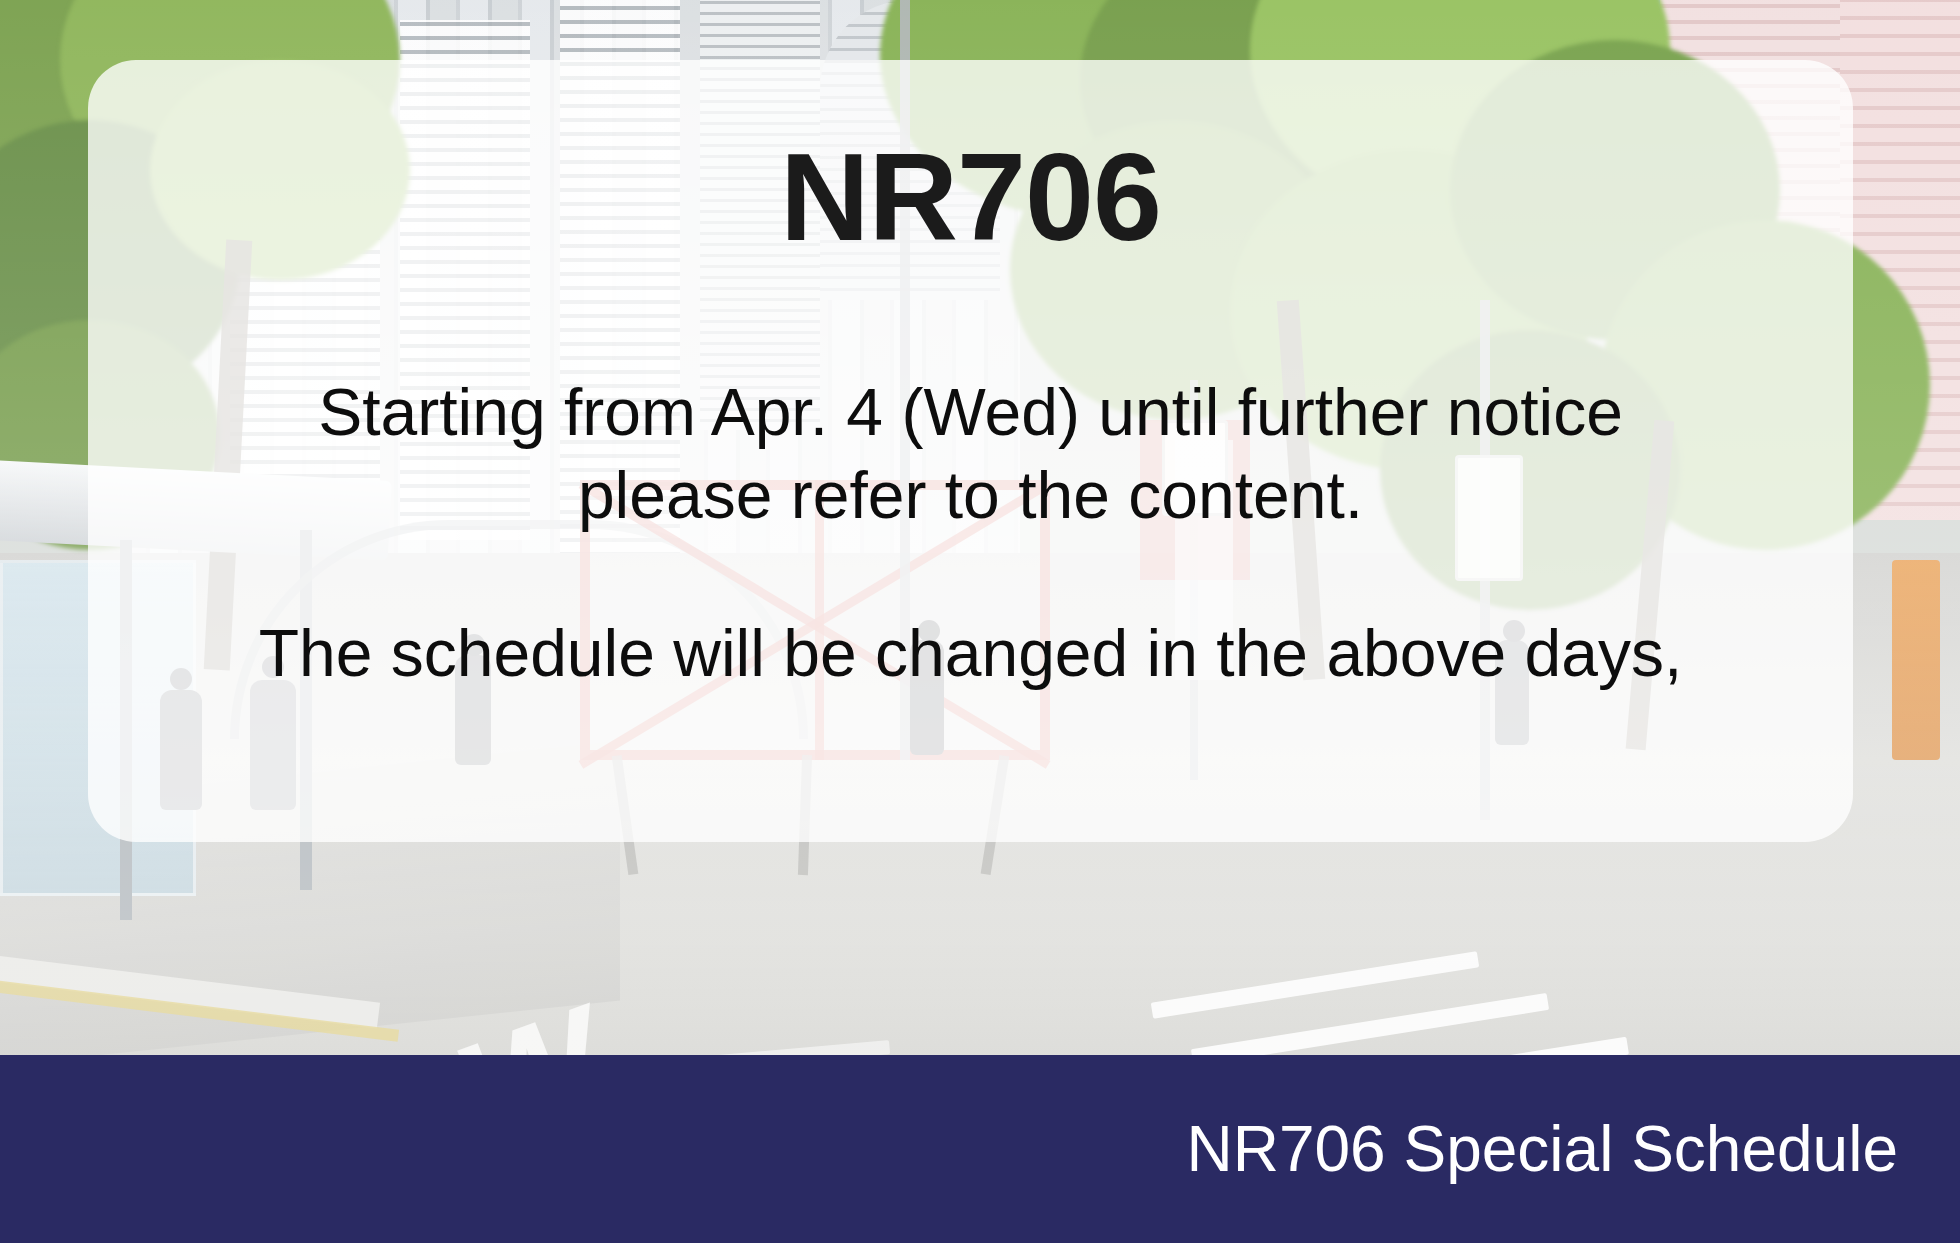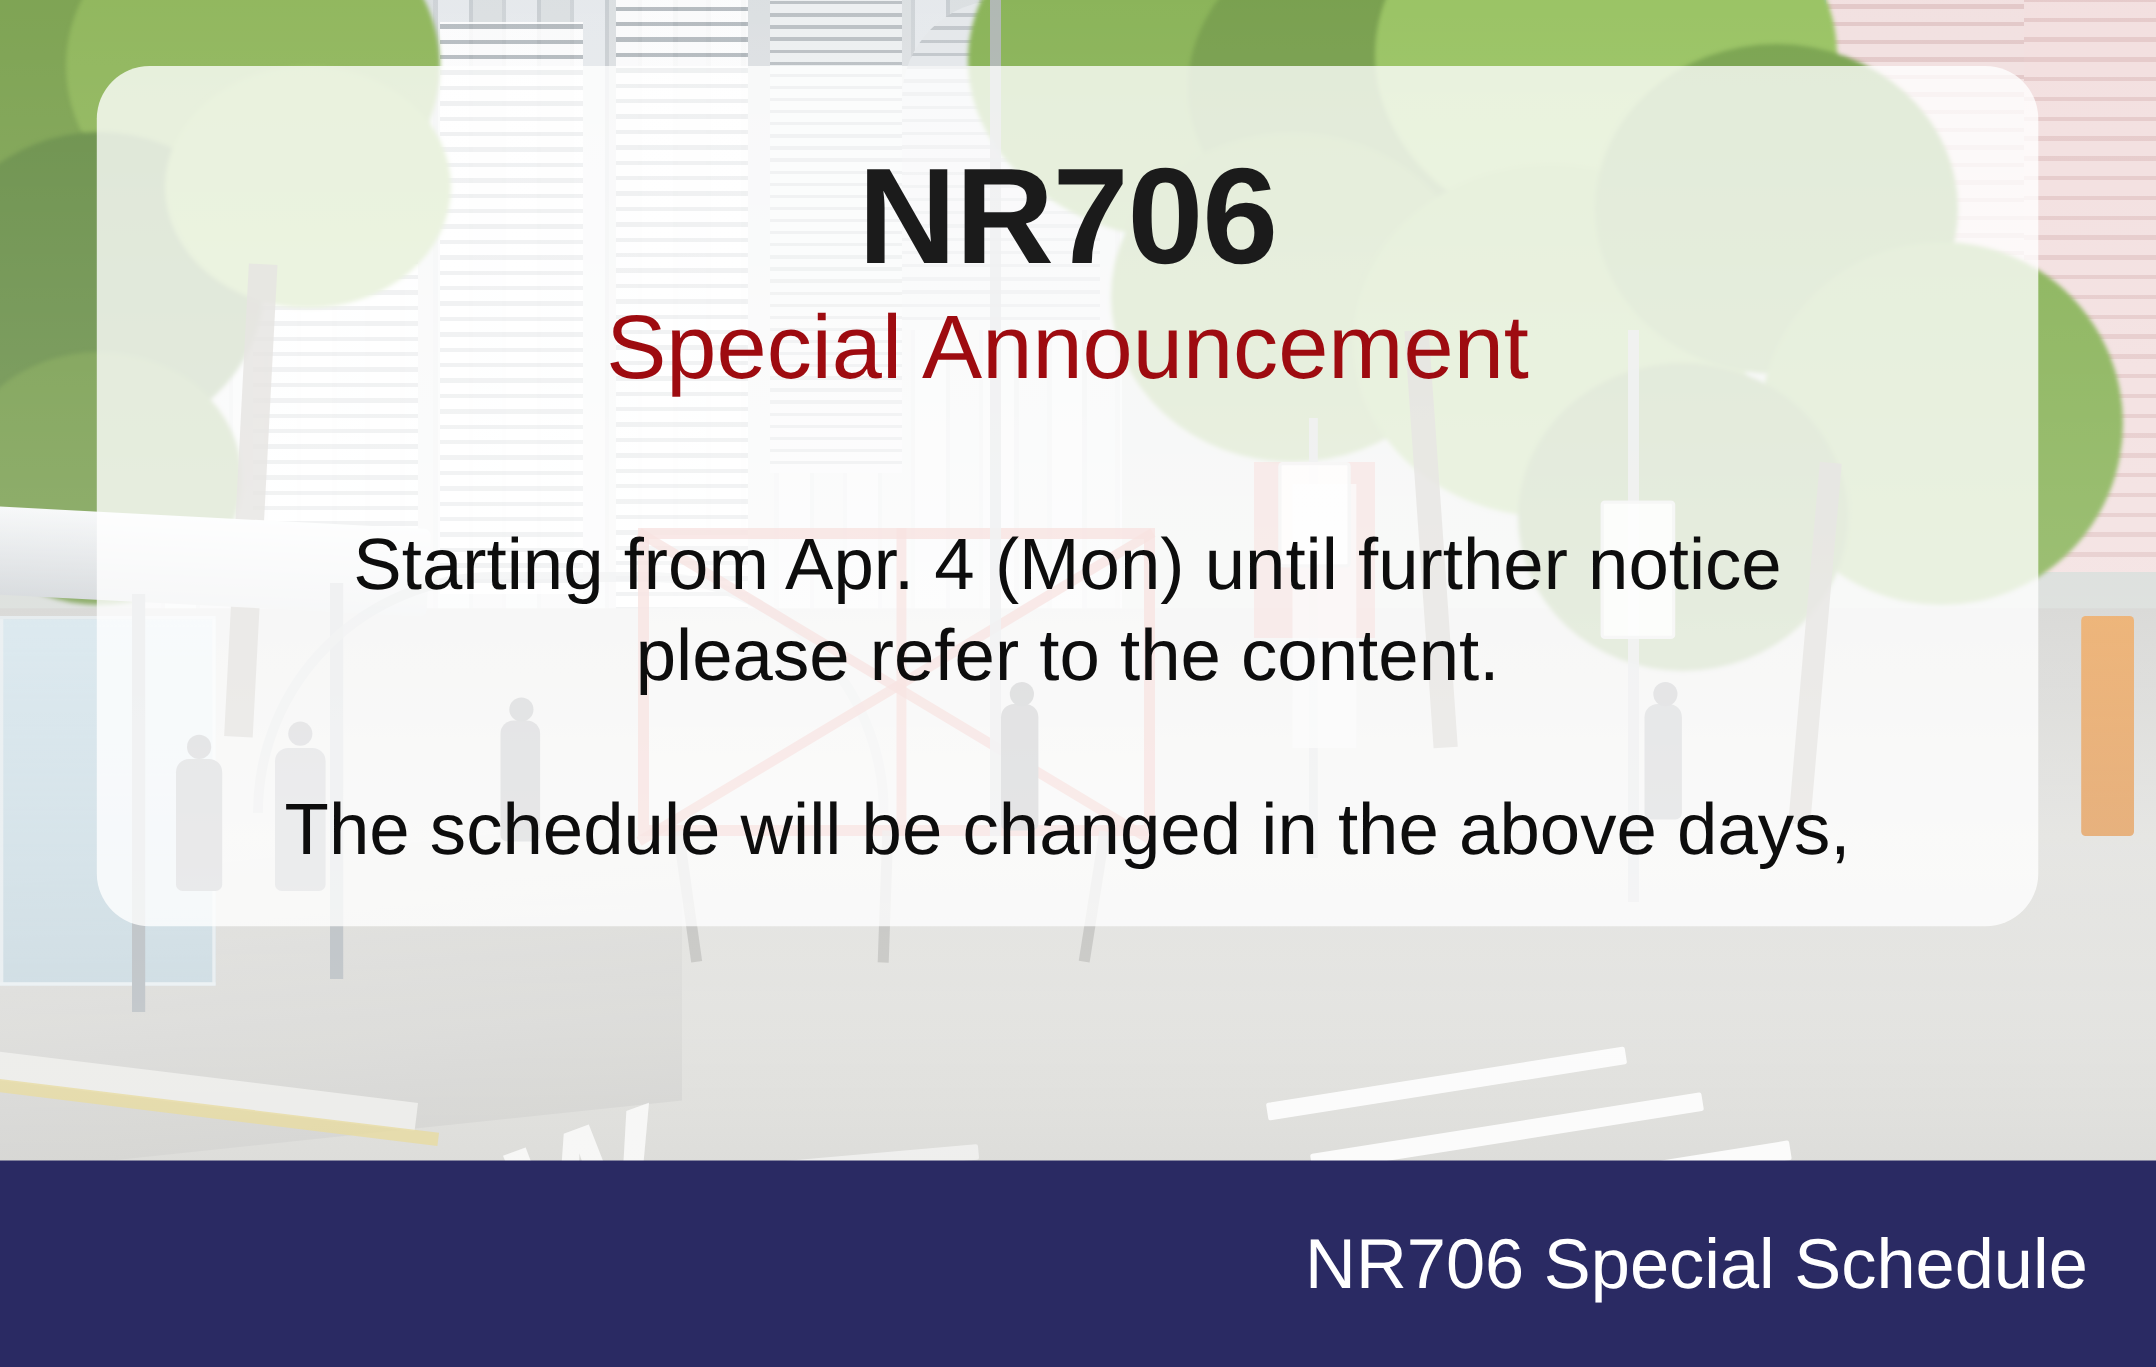--- a/index.html
+++ b/index.html
@@ -420,23 +420,22 @@
     <div class="ped-head p4h"></div>
     <div class="ped p5"></div>
     <div class="ped-head p5h"></div>
 
     <div class="photo-haze"></div>
   </div>
 
   <div id="card">
     <h1 class="title">NR706</h1>
 
-    <h2 class="subtitle">Special Announcement</h2>
-
-    <p class="body-line body-1">Starting from Apr. 4 (Mon) until further notice</p>
+
+    <p class="body-line body-1">Starting from Apr. 4 (Wed) until further notice</p>
 
     <p class="body-line body-3">please refer to the content.</p>
 
     <p class="body-line body-2">The schedule will be changed in the above days,</p>
   </div>
 
   <div id="footer">
     <span class="footer-text">NR706 Special Schedule</span>
   </div>
 

